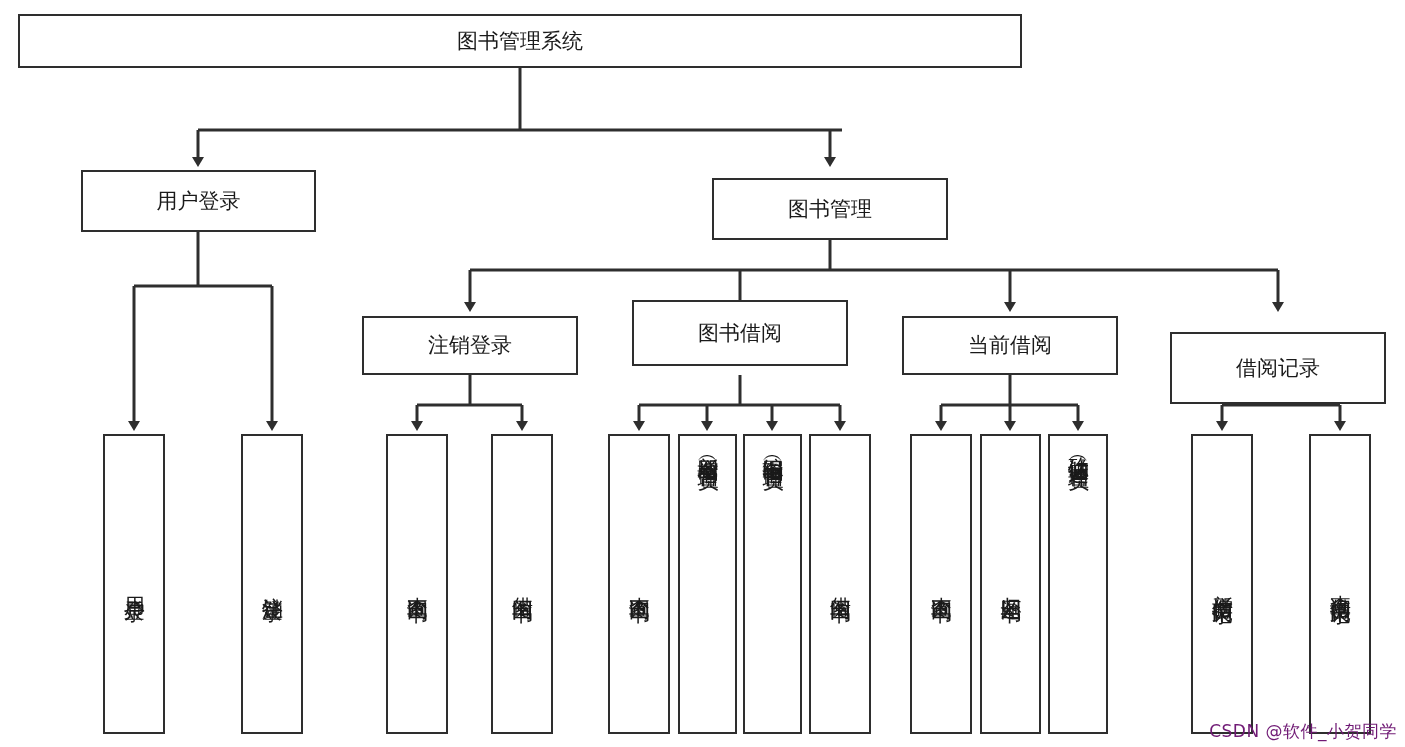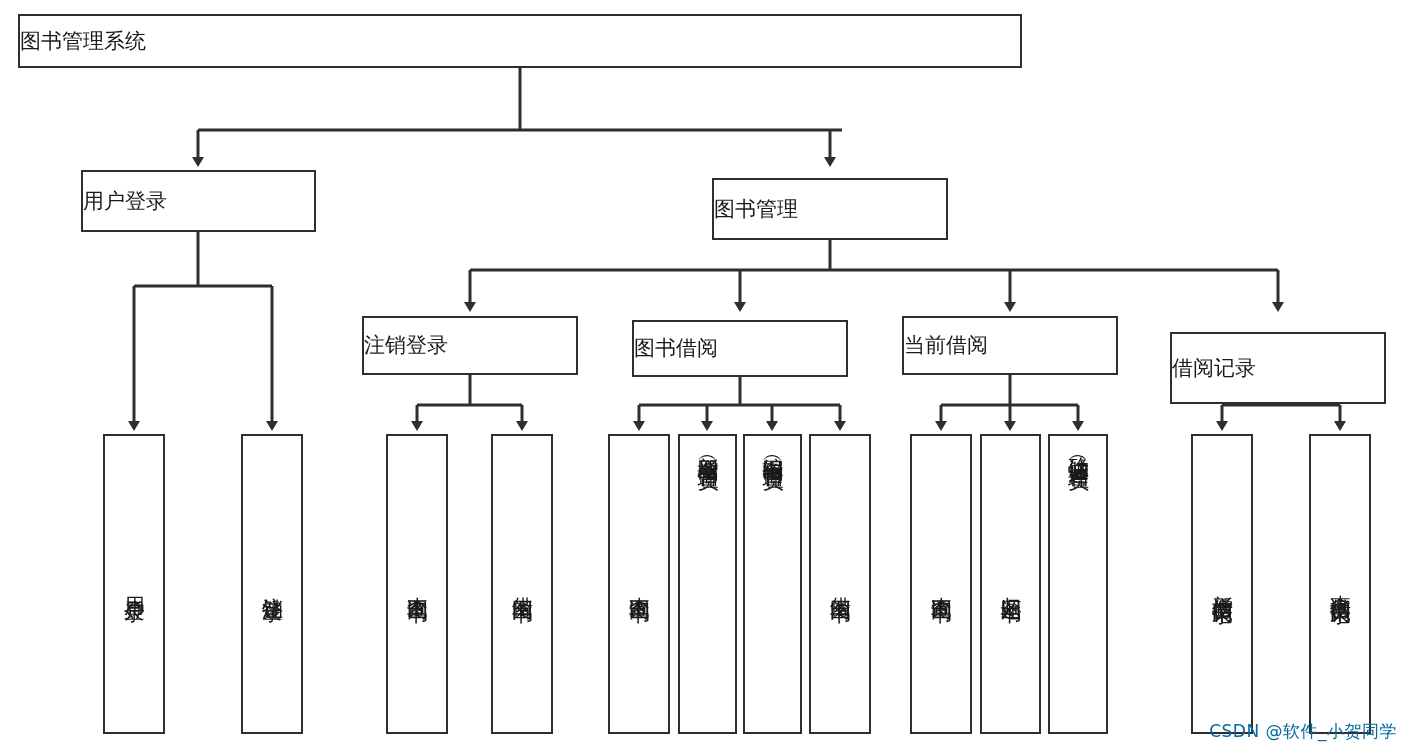--- a/index.html
+++ b/index.html
@@ -26,20 +26,21 @@
     height: 747px;
     pointer-events: none;
   }
   .node {
     position: absolute;
     box-sizing: border-box;
     border: 2px solid #2e2e2e;
     background: #ffffff;
     display: flex;
     align-items: center;
+    justify-content: center;
     color: #1a1a1a;
     line-height: 1.18;
     text-align: center;
   }
   
   .node.horiz {
     font-size: 21px;
   }
   .node.root {
     font-size: 21px;
@@ -59,21 +60,21 @@
   }
   .node .label {
     display: block;
     white-space: pre-line;
   }
   #watermark {
     position: absolute;
     right: 8px;
     bottom: 4px;
     font-size: 17px;
-    color: #0369a1;
+    color: #701a75;
     letter-spacing: 0.5px;
     white-space: nowrap;
     user-select: none;
   }
 </style>
 </head>
 <body>
 
 <div id="diagram">
 
@@ -137,21 +138,21 @@
   </div>
 
   <div class="node horiz" style="left:712px; top:170px; width:236px; height:62px;margin-top:8px;">
     <span class="label">图书管理</span>
   </div>
 
   <div class="node horiz" style="left:362px; top:316px; width:216px; height:59px;">
     <span class="label">注销登录</span>
   </div>
 
-  <div class="node horiz" style="left:632px; top:320px; width:216px; height:57px;">
+  <div class="node horiz" style="left:632px; top:300px; width:216px; height:66px;">
     <span class="label">图书借阅</span>
   </div>
 
   <div class="node horiz" style="left:902px; top:316px; width:216px; height:59px;">
     <span class="label">当前借阅</span>
   </div>
 
   <div class="node horiz" style="left:1170px; top:332px; width:216px; height:72px;">
     <span class="label">借阅记录</span>
   </div>

